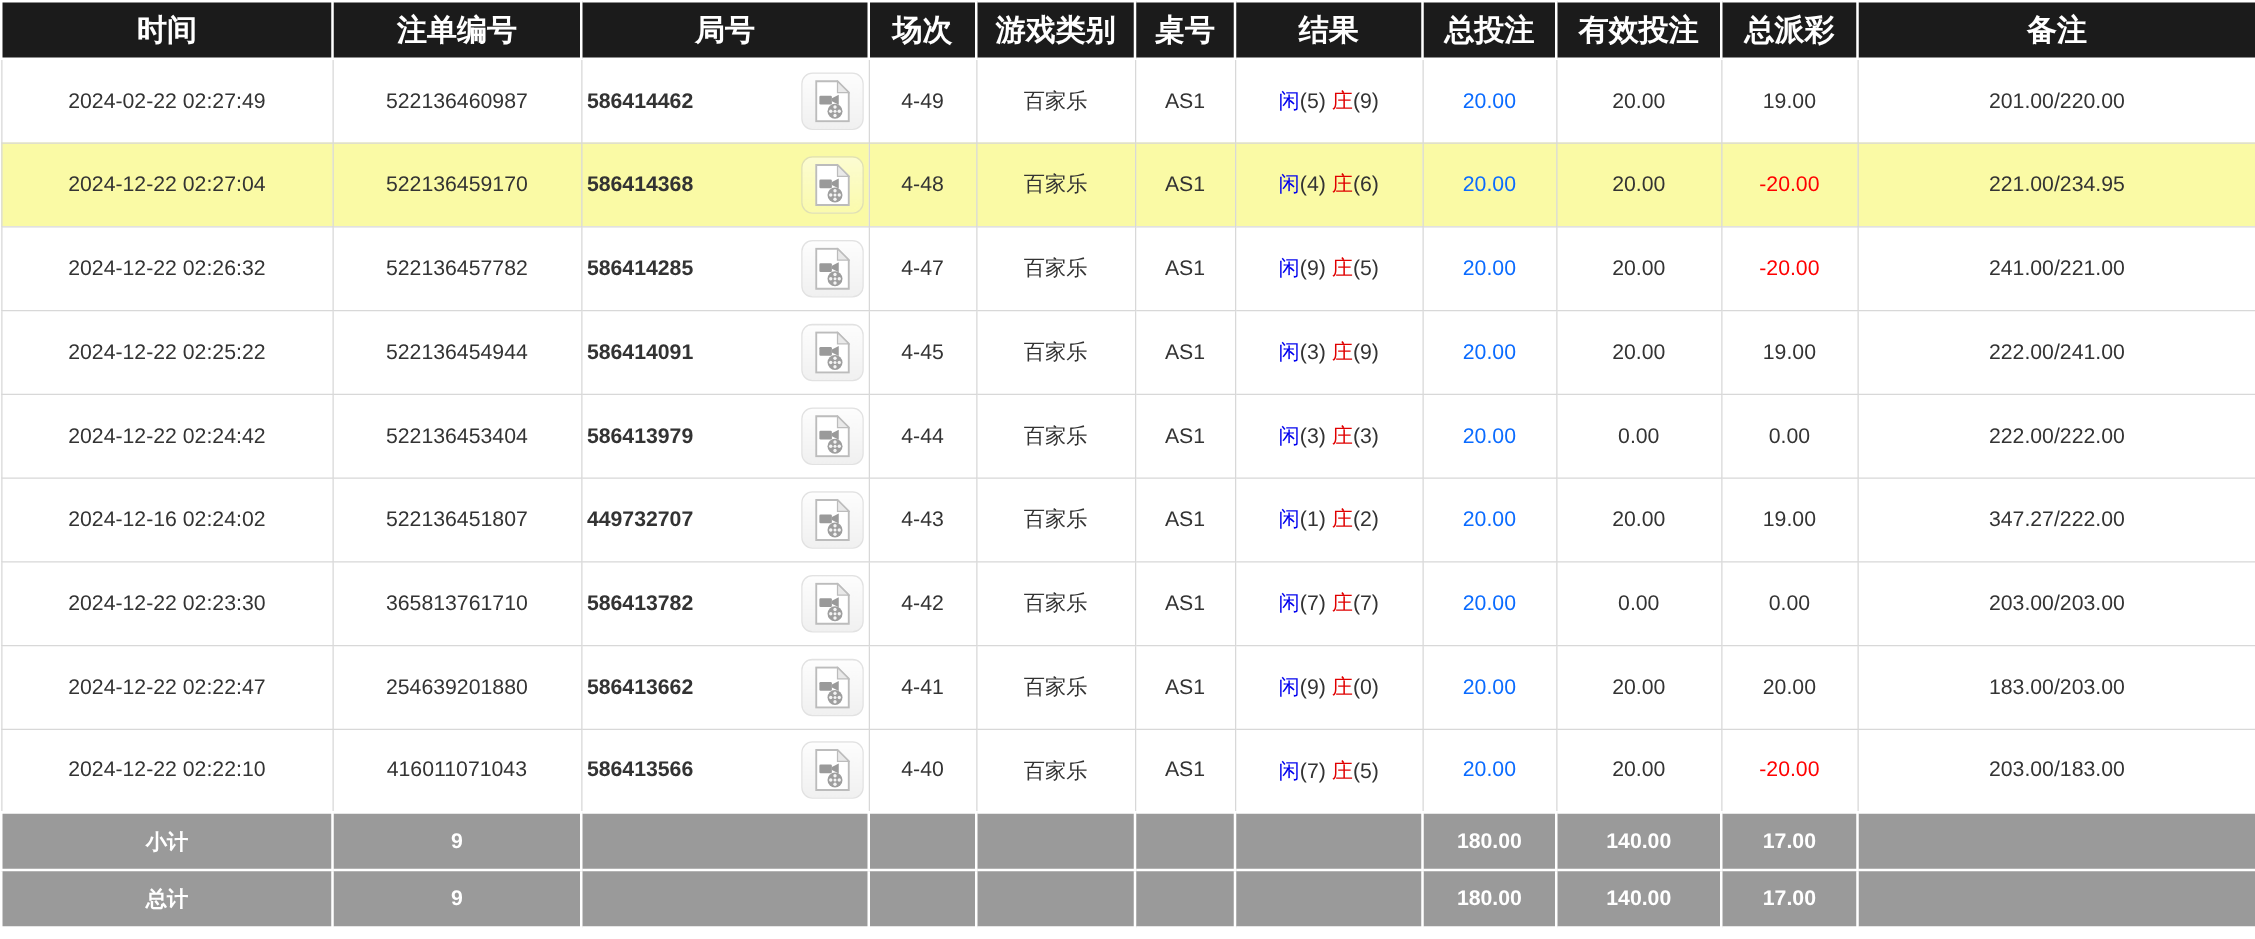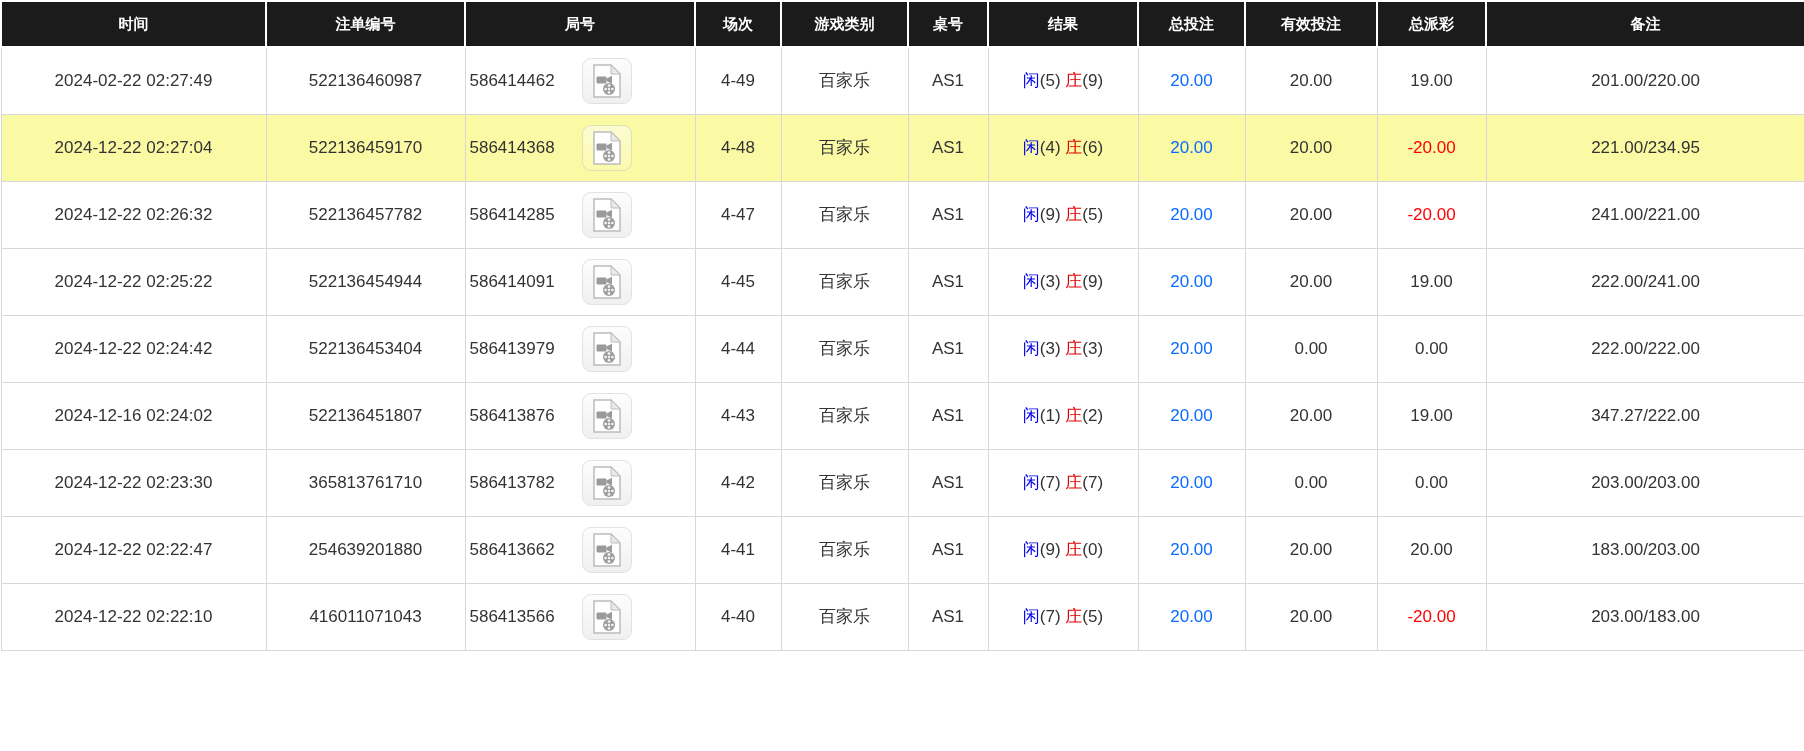--- a/index.html
+++ b/index.html
@@ -14,35 +14,35 @@
     --player_blue:#0000ee;
     --banker_red:#e00000;
     --negative_red:#ff0000;
   }
   *{box-sizing:border-box;}
   html,body{margin:0;padding:0;background:#fff;}
   body{font-family:"Liberation Sans","DejaVu Sans",sans-serif;width:1804px;}
   table{border-collapse:collapse;width:1804px;table-layout:fixed;}
   thead th{
     background:var(--header_bg);color:var(--header_text);
-    font-weight:bold;font-size:15px;height:46px;
+    font-weight:bold;font-size:24px;height:46px;
     border:2px solid #ffffff;text-align:center;padding:0;
   }
   tbody td{
     background:var(--row_bg);border:1px solid var(--grid_line);
     height:67px;text-align:center;vertical-align:middle;
     font-size:17px;color:var(--text_dark);padding:0 4px;
   }
   tbody tr.highlight td{background:var(--highlight_yellow);}
   tfoot td{
     background:var(--footer_gray);color:#ffffff;font-weight:bold;
     font-size:17px;height:46px;border:2px solid #ffffff;
     text-align:center;padding:0;
   }
-  .round-cell{display:flex;align-items:center;justify-content:flex-start;gap:27px;}
+  .round-cell{display:flex;align-items:center;justify-content:space-between;gap:27px;font-weight:bold;}
   .video-btn{
     width:50px;height:46px;border:1px solid #e2e2e2;border-radius:9px;
     background:linear-gradient(#fdfdfd,#f0f0f0);
     display:inline-flex;align-items:center;justify-content:center;
     cursor:pointer;padding:0;flex:0 0 auto;
   }
   tr.highlight .video-btn{
     background:linear-gradient(rgba(255,255,255,.5),rgba(255,255,255,.08));
     border-color:#e0e0b4;
   }
@@ -238,21 +238,21 @@
         <td><span class="bet-blue">20.00</span></td>
         <td>0.00</td>
         <td><span>0.00</span></td>
         <td>222.00/222.00</td>
       </tr>
       <tr>
         <td>2024-12-16 02:24:02</td>
         <td>522136451807</td>
         <td>
           <div class="round-cell">
-            <span>586413876</span>
+            <span>449732707</span>
             <button class="video-btn">
   <svg width="30" height="34" viewBox="0 0 30 34">
     <path d="M2 1 h17 l9 9 v23 h-26 z" fill="#ffffff" stroke="#bcbcbc" stroke-width="1.5"></path>
     <path d="M19 1 l9 9 h-9 z" fill="#e9e9e9" stroke="#bcbcbc" stroke-width="1"></path>
     <rect x="4.5" y="12.5" width="10" height="7" rx="1" fill="#9a9a9a"></rect>
     <path d="M14.5 14.5 l5.5 -2.8 v8 l-5.5 -2.8 z" fill="#9a9a9a"></path>
     <circle cx="17" cy="25" r="6" fill="#9e9e9e"></circle>
     <circle cx="17" cy="25" r="1.2" fill="#f4f4f4"></circle>
     <circle cx="17" cy="21.6" r="1.35" fill="#f4f4f4"></circle>
     <circle cx="17" cy="28.4" r="1.35" fill="#f4f4f4"></circle>
@@ -359,15 +359,41 @@
         <td>百家乐</td>
         <td>AS1</td>
         <td><span class="player">闲</span><span>(7)</span> <span class="banker">庄</span><span>(5)</span></td>
         <td><span class="bet-blue">20.00</span></td>
         <td>20.00</td>
         <td><span class="neg">-20.00</span></td>
         <td>203.00/183.00</td>
       </tr>
     </tbody>
   <tfoot>
+      <tr>
+        <td>小计</td>
+        <td>9</td>
+        <td></td>
+        <td></td>
+        <td></td>
+        <td></td>
+        <td></td>
+        <td>180.00</td>
+        <td>140.00</td>
+        <td>17.00</td>
+        <td></td>
+      </tr>
+      <tr>
+        <td>总计</td>
+        <td>9</td>
+        <td></td>
+        <td></td>
+        <td></td>
+        <td></td>
+        <td></td>
+        <td>180.00</td>
+        <td>140.00</td>
+        <td>17.00</td>
+        <td></td>
+      </tr>
     </tfoot>
 </table>
 <div class="spacer-below"></div>
 
 </body></html>

